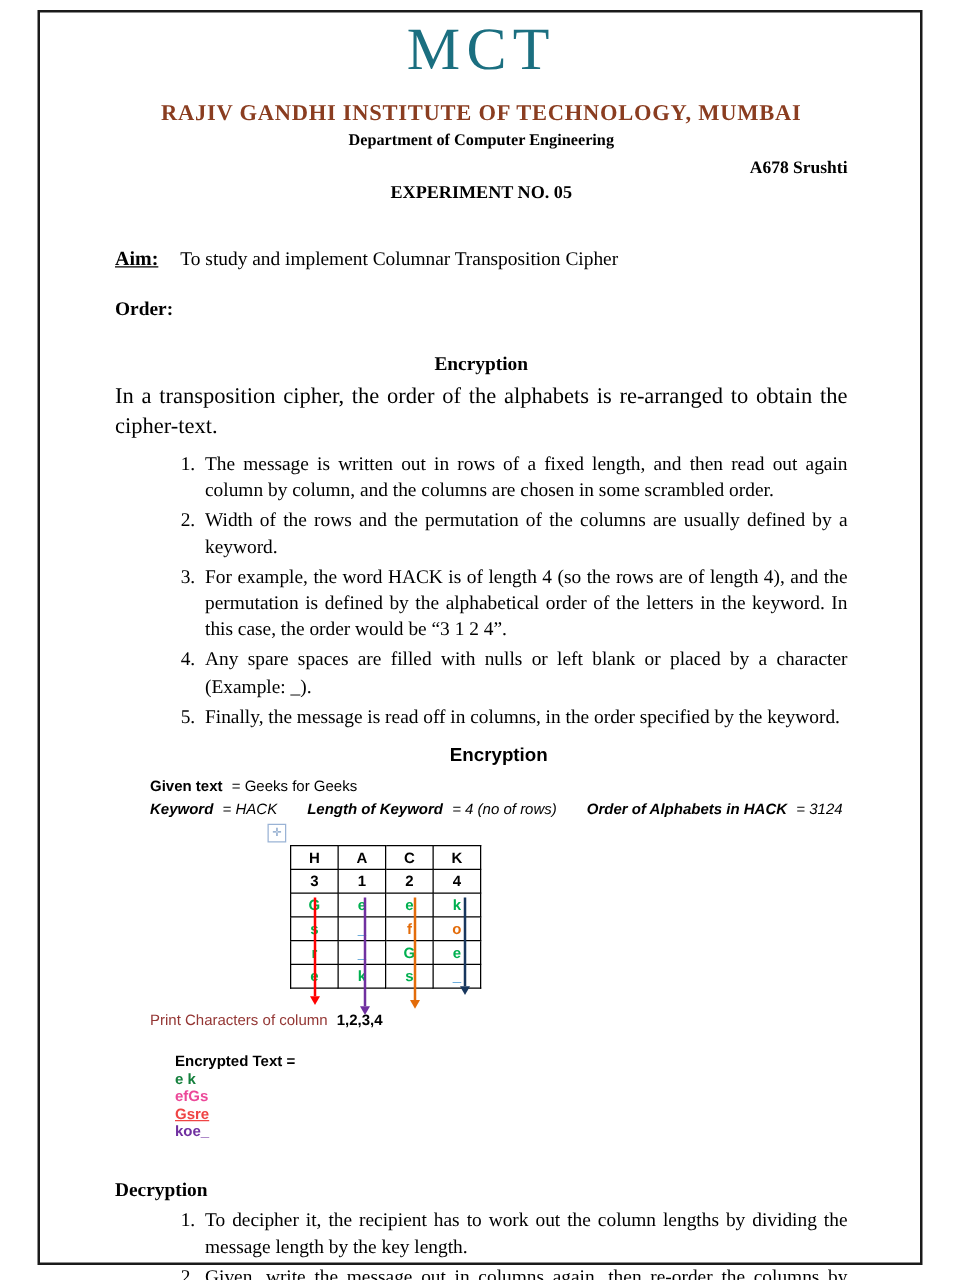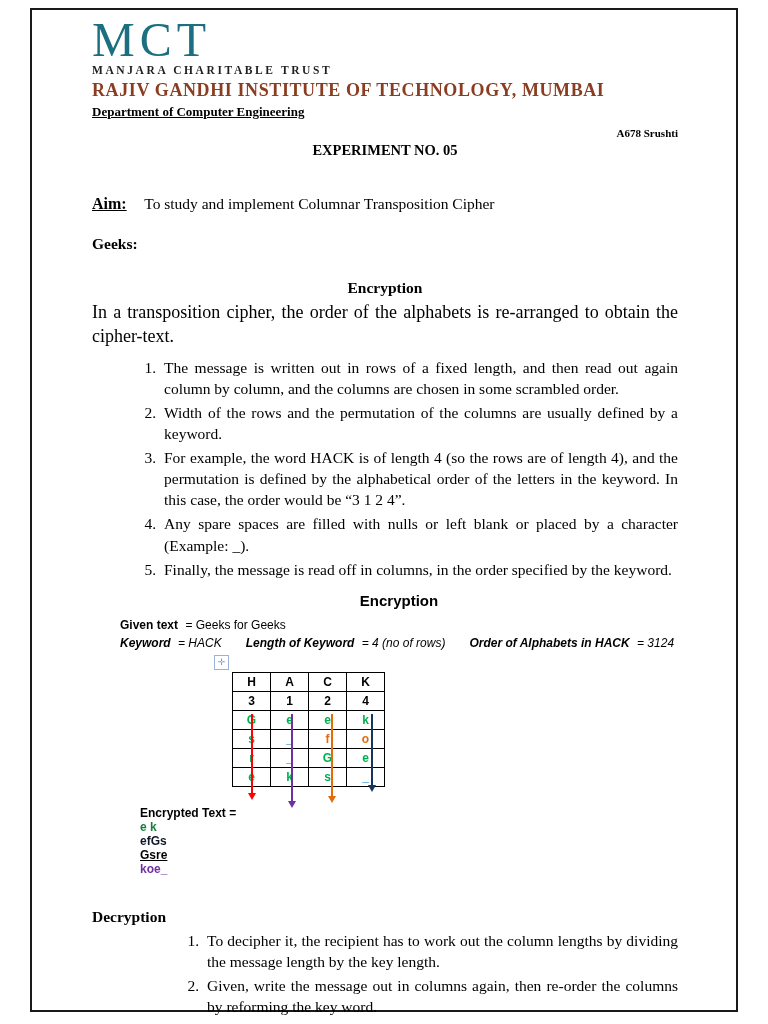--- a/index.html
+++ b/index.html
@@ -7,33 +7,33 @@
     width:768px;height:1024px;background:#ffffff;position:relative;overflow:hidden;
     font-family:"Liberation Serif",serif;color:#000;
   }
   .page-border{
     position:absolute;left:30px;top:8px;width:708px;height:1004px;
     border:2px solid #1a1a1a;box-sizing:border-box;
   }
   .content{position:absolute;left:92px;top:20px;width:586px;}
 
   
-  .header{text-align:left;}
+  .header{text-align:center;}
   .logo-wrap{position:relative;height:58px;}
   .logo-mct{
     position:absolute;top:-4px;left:0;right:0;
     font-size:48px;line-height:1;letter-spacing:5px;font-weight:400;
   }
   .trust-line{
     position:absolute;bottom:2px;left:0;right:0;
     font-size:11.5px;letter-spacing:2.6px;font-weight:600;color:#1f1f1f;
   }
   .institute-line{font-size:18px;font-weight:700;letter-spacing:0.6px;margin-top:2px;}
-  .department-line{font-size:13px;font-weight:700;margin-top:3px;text-decoration:underline;}
-  .student-line{text-align:right;font-weight:700;font-size:11px;margin-top:7px;}
+  .department-line{font-size:13px;font-weight:700;margin-top:3px;}
+  .student-line{text-align:right;font-weight:700;font-size:14px;margin-top:7px;}
   .experiment-line{text-align:center;font-weight:700;font-size:14.5px;margin-top:3px;}
 
   
   .aim-line{margin-top:36px;font-size:15.5px;}
   .aim-label{font-weight:700;text-decoration:underline;font-size:16px;margin-right:14px;}
   .theory-line{margin-top:22px;font-weight:700;font-size:15.5px;}
   .enc-heading{margin-top:26px;text-align:center;font-weight:700;font-size:15.5px;}
   .intro{margin-top:3px;text-align:justify;font-size:18px;line-height:1.36;}
   ol.points{margin:8px 0 0 0;padding-left:68px;font-size:15.5px;line-height:1.36;}
   ol.points li{text-align:justify;margin-bottom:3px;padding-left:4px;}
@@ -71,47 +71,46 @@
   .print-line{margin-top:18px;}
   .print-label{color:#943634;}
   .print-value{font-weight:700;margin-left:4px;}
   .encrypted-line{margin-top:5px;white-space:pre;}
   .enc-label{font-weight:700;margin-right:4px;}
   .enc-seg{font-weight:700;}
 
   
   .dec-heading{margin-top:18px;font-weight:700;font-size:15.5px;}
   ol.dec-points{margin:4px 0 0 0;padding-left:68px;font-size:15.5px;line-height:1.36;}
-  ol.dec-points li{text-align:justify;margin-bottom:3px;padding-left:4px;margin-left:43px;}
+  ol.dec-points li{text-align:justify;margin-bottom:3px;padding-left:4px;}
 </style>
 </head>
 <body>
 
 <div class="page-border"></div>
 
 <div class="content">
 
   <div class="header">
     <div class="logo-wrap">
       <div class="logo-mct" style="color: rgb(27, 111, 128);">MCT</div>
-      <div class="trust-line">MANJARA CHARITABLE TRUST</div>
     </div>
     <div class="institute-line" style="color: rgb(138, 61, 32);">RAJIV GANDHI INSTITUTE OF TECHNOLOGY, MUMBAI</div>
     <div class="department-line">Department of Computer Engineering</div>
   </div>
 
   <div class="student-line">A678 Srushti</div>
   <div class="experiment-line">EXPERIMENT NO. 05</div>
 
   <div class="aim-line">
     <span class="aim-label">Aim:</span>
     <span>To study and implement Columnar Transposition Cipher</span>
   </div>
 
-  <div class="theory-line">Geeks:</div>
+  <div class="theory-line">Order:</div>
 
   <div class="enc-heading">Encryption</div>
   <div class="intro">In a transposition cipher, the order of the alphabets is re-arranged to obtain the cipher-text.</div>
 
   <ol class="points">
     <li>The message is written out in rows of a fixed length, and then read out again column by column, and the columns are chosen in some scrambled order.</li>
     <li>Width of the rows and the permutation of the columns are usually defined by a keyword.</li>
     <li>For example, the word HACK is of length 4 (so the rows are of length 4), and the permutation is defined by the alphabetical order of the letters in the keyword. In this case, the order would be “3 1 2 4”.</li>
     <li>Any spare spaces are filled with nulls or left blank or placed by a character (Example: _).</li>
     <li>Finally, the message is read off in columns, in the order specified by the keyword.</li>
@@ -195,26 +194,30 @@
       <div class="arrow a2">
         <div class="arrow-line" style="background: rgb(227, 108, 10);"></div>
         <div class="arrow-head" style="border-top-color: rgb(227, 108, 10);"></div>
       </div>
       <div class="arrow a3">
         <div class="arrow-line" style="background: rgb(23, 54, 93);"></div>
         <div class="arrow-head" style="border-top-color: rgb(23, 54, 93);"></div>
       </div>
     </div>
 
+    <div class="print-line">
+      <span class="print-label">Print Characters of column</span>
+      <span class="print-value">1,2,3,4</span>
+    </div>
 
     <div class="encrypted-line">
       <span class="enc-label">Encrypted Text =</span>
       <span class="enc-seg" style="color: #15803d;">e k</span>
-      <span class="enc-seg" style="color: #0f172a;">efGs</span>
-      <span class="enc-seg" style="color: #000000; text-decoration: underline;">Gsre</span>
+      <span class="enc-seg" style="color: #ec4899;">efGs</span>
+      <span class="enc-seg" style="color: #ef4444; text-decoration: underline;">Gsre</span>
       <span class="enc-seg" style="color: rgb(112, 48, 160);">koe_</span>
     </div>
   </div>
 
   <div class="dec-heading">Decryption</div>
   <ol class="dec-points">
     <li>To decipher it, the recipient has to work out the column lengths by dividing the message length by the key length.</li>
     <li>Given, write the message out in columns again, then re-order the columns by reforming the key word.</li>
   </ol>
 

